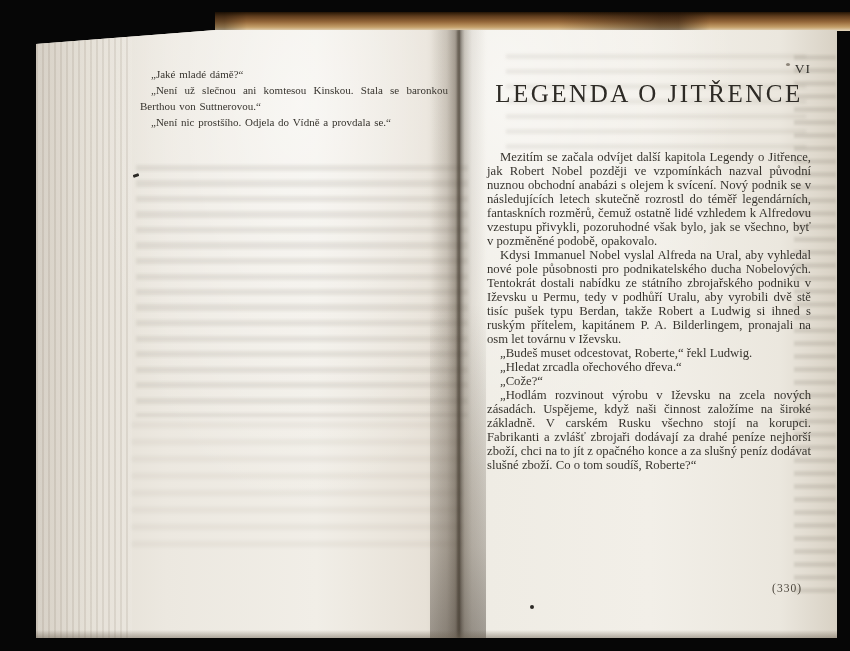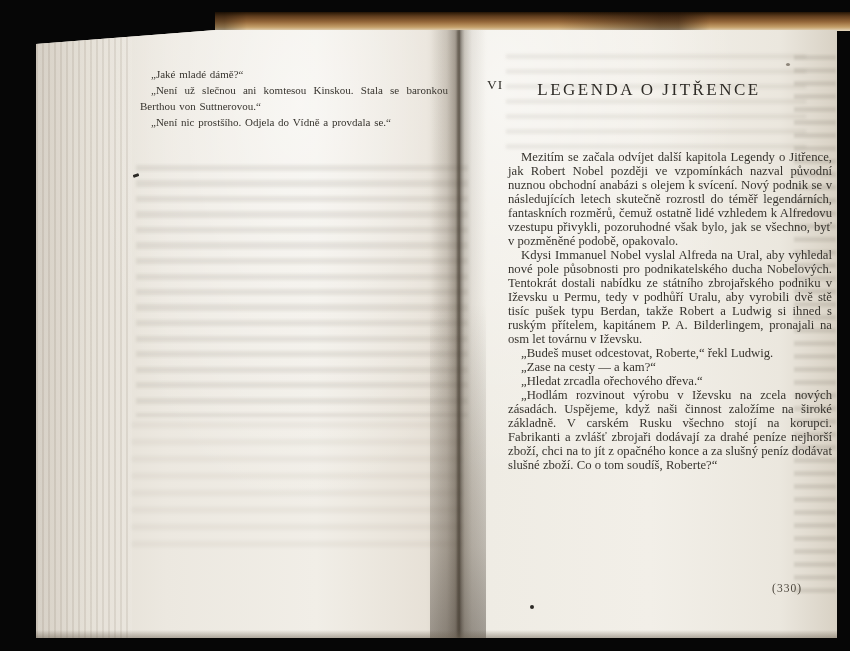--- a/index.html
+++ b/index.html
@@ -28,25 +28,25 @@
       linear-gradient(to bottom,rgba(0,0,0,0) 0 45%,rgba(66,56,46,.28) 85%,rgba(52,44,36,.42) 100%),
       linear-gradient(to right,rgba(0,0,0,0) 0,rgba(105,95,82,.18) 30%,rgba(92,82,70,.45) 47%,rgba(66,58,48,.60) 53%,rgba(112,102,88,.28) 62%,rgba(150,142,130,.10) 75%,rgba(0,0,0,0) 100%);}
   .spine::before{content:"";position:absolute;left:27px;top:0;width:3px;height:100%;
     background:rgba(58,48,38,.45);filter:blur(1px);}
   .bottom-edge{position:absolute;left:0;top:600px;width:801px;height:8px;
     background:linear-gradient(to bottom,rgba(0,0,0,0),rgba(108,97,82,.5));}
   
   .left-text{position:absolute;left:104px;top:36px;width:308px;color:#37342e;
     font-size:11px;line-height:16px;text-align:justify;word-spacing:1px;}
   .left-text p{margin:0;text-indent:11px;}
-  .chapter-no{position:absolute;left:451px;top:31px;width:324px;text-align:left;
-    color:#32302b;font-size:13.5px;letter-spacing:1px;margin-top:16px;}
+  .chapter-no{position:absolute;left:451px;top:31px;width:324px;text-align:right;
+    color:#32302b;font-size:13.5px;letter-spacing:1px;}
   .chapter-title{position:absolute;left:441px;top:50px;width:344px;text-align:center;
-    color:#2e2b26;font-size:17px;letter-spacing:2.5px;}
-  .right-text{position:absolute;left:472px;top:120px;width:324px;color:#37342e;
+    color:#2e2b26;font-size:25px;letter-spacing:2.5px;}
+  .right-text{position:absolute;left:451px;top:120px;width:324px;color:#37342e;
     font-size:12.7px;line-height:14px;text-align:justify;}
   .right-text p{margin:0;text-indent:13px;}
   .pagenum{position:absolute;color:#4c463c;font-size:11.5px;letter-spacing:1px;}
   .pagenum.left{left:104px;top:556px;width:281px;text-align:right;}
   .pagenum.right{left:451px;top:552px;width:315px;text-align:right;}
   
   .ghost{position:absolute;pointer-events:none;}
   .g1{left:100px;top:135px;width:332px;height:252px;filter:blur(1.5px);
     background:repeating-linear-gradient(180deg,rgba(122,115,99,.13) 0 6px,rgba(0,0,0,0) 6px 15.5px);}
   .g2{left:96px;top:392px;width:330px;height:128px;filter:blur(1.8px);
@@ -82,22 +82,22 @@
       <p>„Není nic prostšího. Odjela do Vídně a provdala se.“</p>
     </div>
 
     <div class="chapter-no">VI</div>
     <div class="chapter-title">LEGENDA O JITŘENCE</div>
 
     <div class="right-text">
       <p>Mezitím se začala odvíjet další kapitola Legendy o Jitřence, jak Robert Nobel později ve vzpomínkách nazval původní nuznou obchodní anabázi s olejem k svícení. Nový podnik se v následujících letech skutečně rozrostl do téměř legendárních, fantaskních rozměrů, čemuž ostatně lidé vzhledem k Alfredovu vzestupu přivykli, pozoruhodné však bylo, jak se všechno, byť v pozměněné podobě, opakovalo.</p>
       <p>Kdysi Immanuel Nobel vyslal Alfreda na Ural, aby vyhledal nové pole působnosti pro podnikatelského ducha Nobelových. Tentokrát dostali nabídku ze státního zbrojařského podniku v Iževsku u Permu, tedy v podhůří Uralu, aby vyrobili dvě stě tisíc pušek typu Berdan, takže Robert a Ludwig si ihned s ruským přítelem, kapitánem P. A. Bilderlingem, pronajali na osm let továrnu v Iževsku.</p>
       <p>„Budeš muset odcestovat, Roberte,“ řekl Ludwig.</p>
-      <p>„Zase na cesty — a kam?“</p>
       <p>„Hledat zrcadla ořechového dřeva.“</p>
+      <p>„Cože?“</p>
       <p>„Hodlám rozvinout výrobu v Iževsku na zcela nových zásadách. Uspějeme, když naši činnost založíme na široké základně. V carském Rusku všechno stojí na korupci. Fabrikanti a zvlášť zbrojaři dodávají za drahé peníze nejhorší zboží, chci na to jít z opačného konce a za slušný peníz dodávat slušné zboží. Co o tom soudíš, Roberte?“</p>
     </div>
 
     <div class="pagenum right">(330)</div>
 
     <div class="speck s1"></div>
     <div class="speck s2"></div>
     <div class="speck s3"></div>
 
     <div class="spine"></div>

